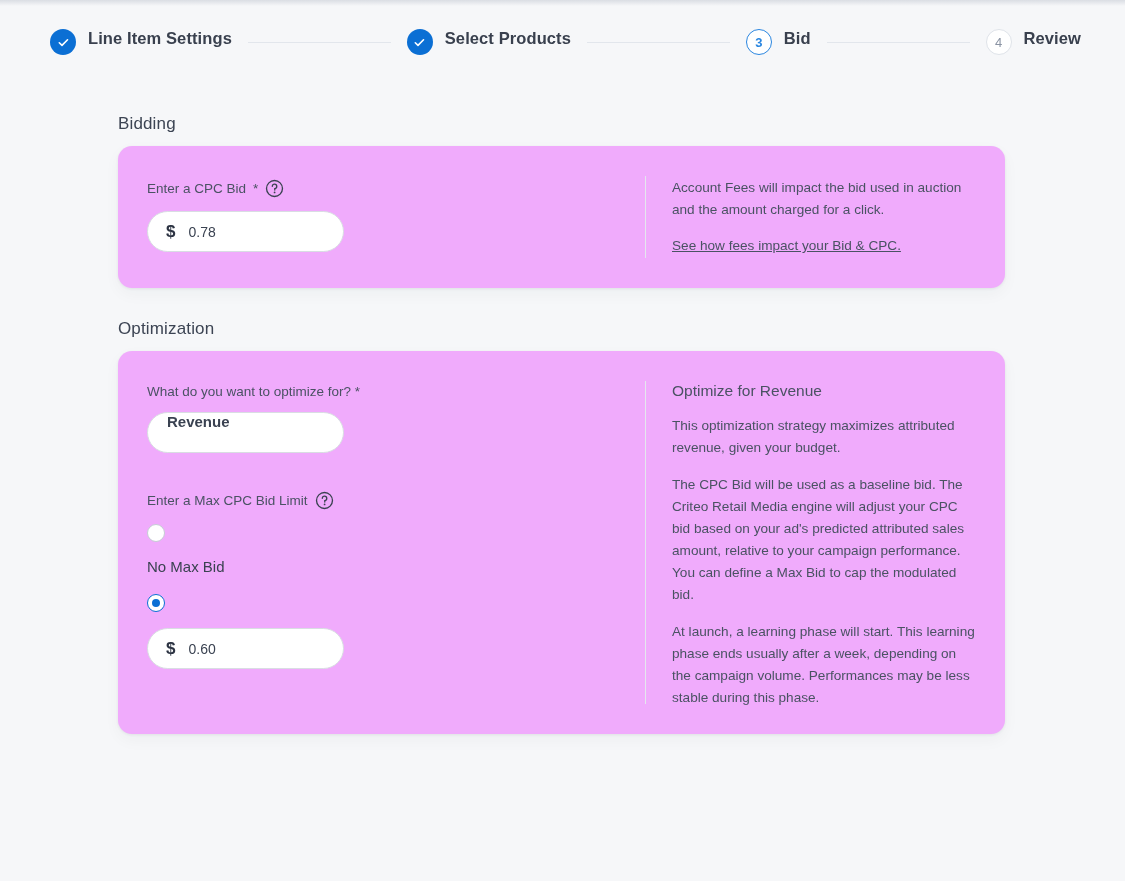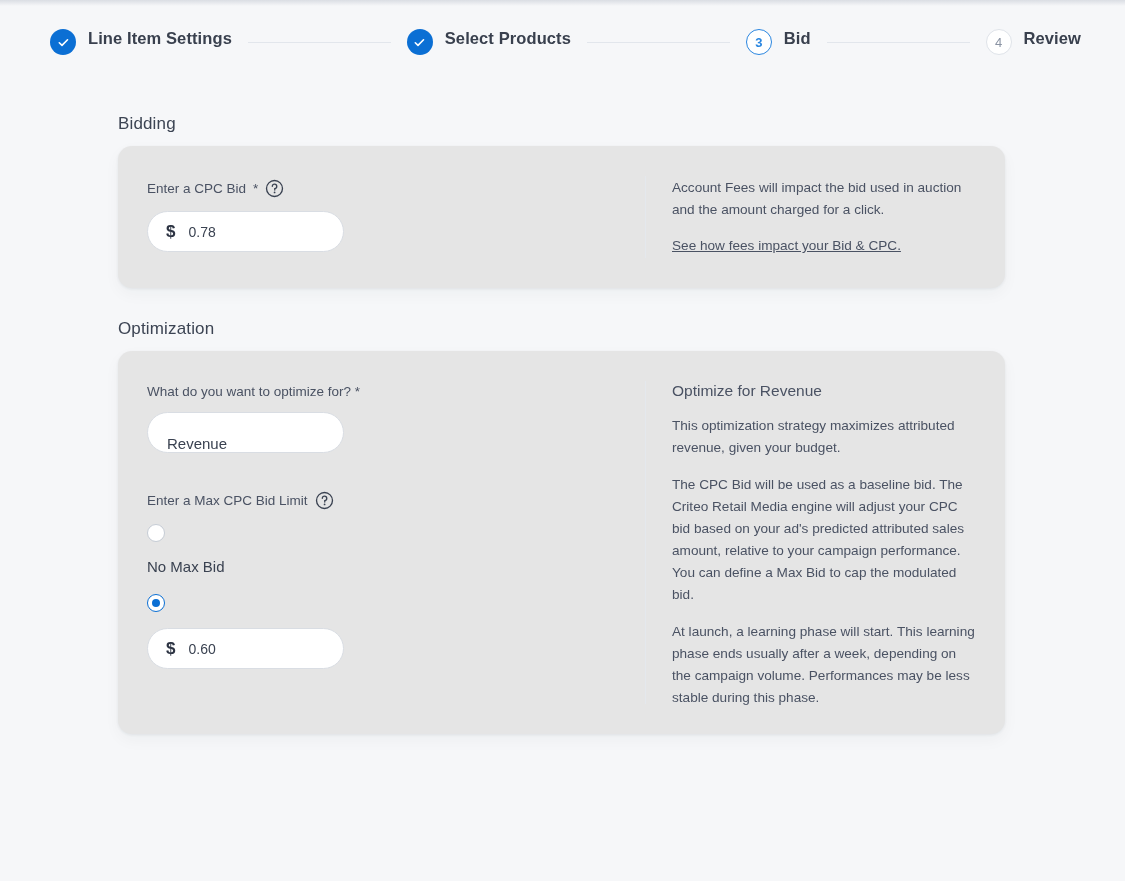--- a/index.html
+++ b/index.html
@@ -83,21 +83,21 @@
     padding: 0 0 0 118px;
   }
   .section-title {
     font-size: 17px;
     font-weight: 400;
     color: #3c4453;
     margin: 30px 0 12px 0;
     letter-spacing: 0.15px;
   }
   .card {
-    background: #e5e5e5;
+    background: #f0abfc;
     border-radius: 14px;
     box-shadow: 0 1px 3px rgba(30,40,60,0.07), 0 6px 16px rgba(30,40,60,0.04);
     width: 887px;
     display: flex;
     align-items: stretch;
   }
   .card-left {
     width: 527px;
     flex: 0 0 527px;
     padding: 33px 0 0 29px;
@@ -181,24 +181,25 @@
   }
 
   
   .select-pill {
     width: 197px;
     height: 41px;
     border: 1px solid #d9dde3;
     border-radius: 21px;
     background: #ffffff;
     display: flex;
-    align-items: flex-end;
+    align-items: flex-start;
     justify-content: space-between;
     padding: 0 17px 0 19px;
     cursor: pointer;
+    font-weight: bold;
   }
   .select-pill .sel-value {
     font-size: 15px;
     color: #3a4251;
   }
   .caret {
     width: 0; height: 0;
     border-left: 6px solid transparent;
     border-right: 6px solid transparent;
     border-top: 7px solid #5b6舍;

